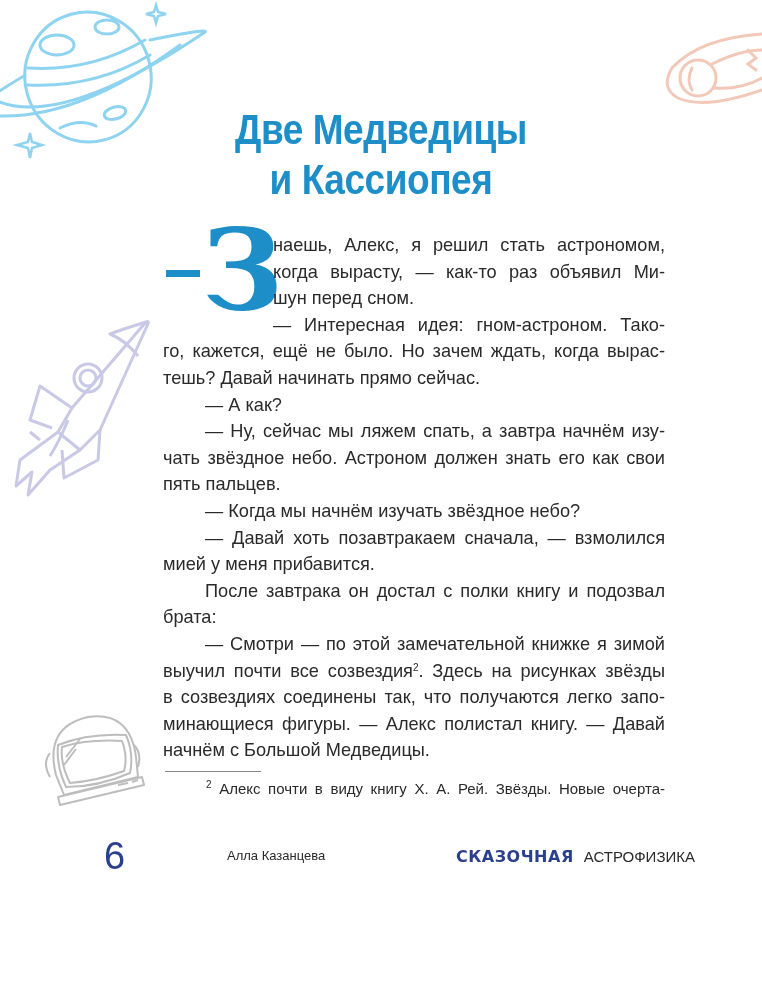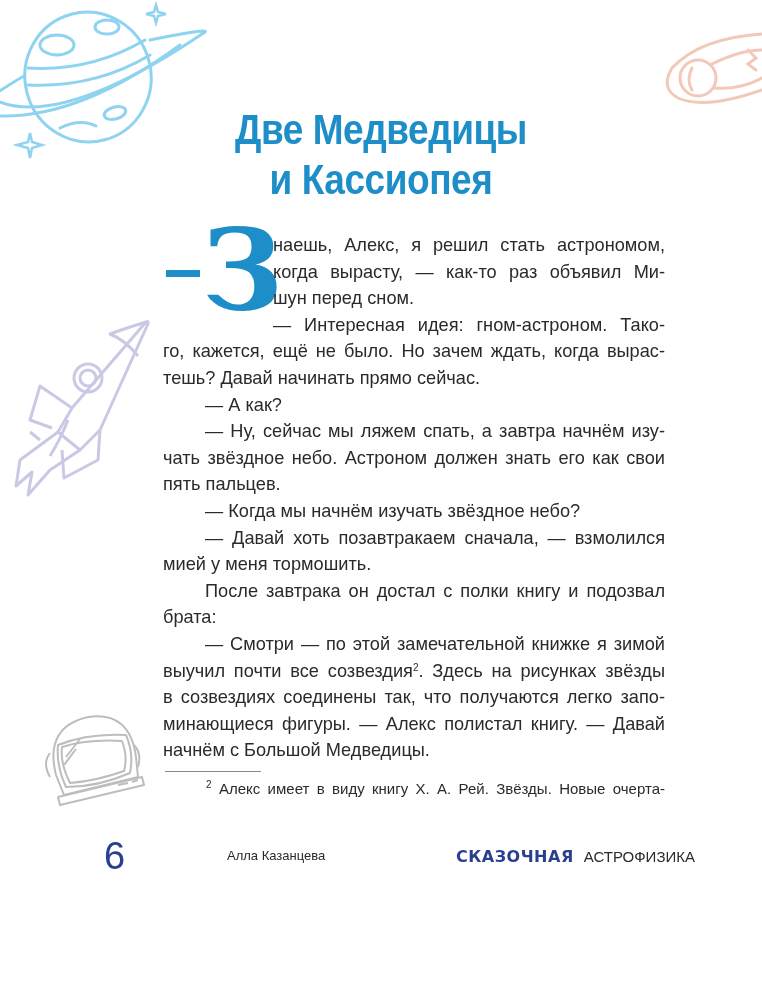--- a/index.html
+++ b/index.html
@@ -97,32 +97,32 @@
   <div class="line cap last">шун перед сном.</div>
   <div class="line cap">— Интересная идея: гном-астроном. Тако-</div>
   <div class="line">го, кажется, ещё не было. Но зачем ждать, когда вырас-</div>
   <div class="line last">тешь? Давай начинать прямо сейчас.</div>
   <div class="line indent last">— А как?</div>
   <div class="line indent">— Ну, сейчас мы ляжем спать, а завтра начнём изу-</div>
   <div class="line">чать звёздное небо. Астроном должен знать его как свои</div>
   <div class="line last">пять пальцев.</div>
   <div class="line indent last">— Когда мы начнём изучать звёздное небо?</div>
   <div class="line indent">— Давай хоть позавтракаем сначала, — взмолился</div>
-  <div class="line last">мией у меня тормошить.</div>
+  <div class="line last">мией у меня прибавится.</div>
   <div class="line indent">После завтрака он достал с полки книгу и подозвал</div>
   <div class="line last">брата:</div>
   <div class="line indent">— Смотри — по этой замечательной книжке я зимой</div>
   <div class="line"><span>выучил почти все созвездия</span><sup>2</sup><span>. Здесь на рисунках звёзды</span></div>
   <div class="line">в созвездиях соединены так, что получаются легко запо-</div>
   <div class="line">минающиеся фигуры. — Алекс полистал книгу. — Давай</div>
   <div class="line last">начнём с Большой Медведицы.</div>
 </div>
 
 <div class="rule"></div>
 <div class="footnote">
-  <div class="fline first"><sup>2</sup> <span>Алекс имеет в виду книгу Х. А. Рей. Звёзды. Новые очерта-</span></div>
+  <div class="fline first"><sup>2</sup> <span>Алекс почти в виду книгу Х. А. Рей. Звёзды. Новые очерта-</span></div>
 </div>
 
 <div class="page-number">6</div>
 <div class="author">Алла Казанцева</div>
 <div class="series">
   <span class="brand">СКАЗОЧНАЯ</span><span class="sub">АСТРОФИЗИКА</span>
 </div>
 
 </body></html>

